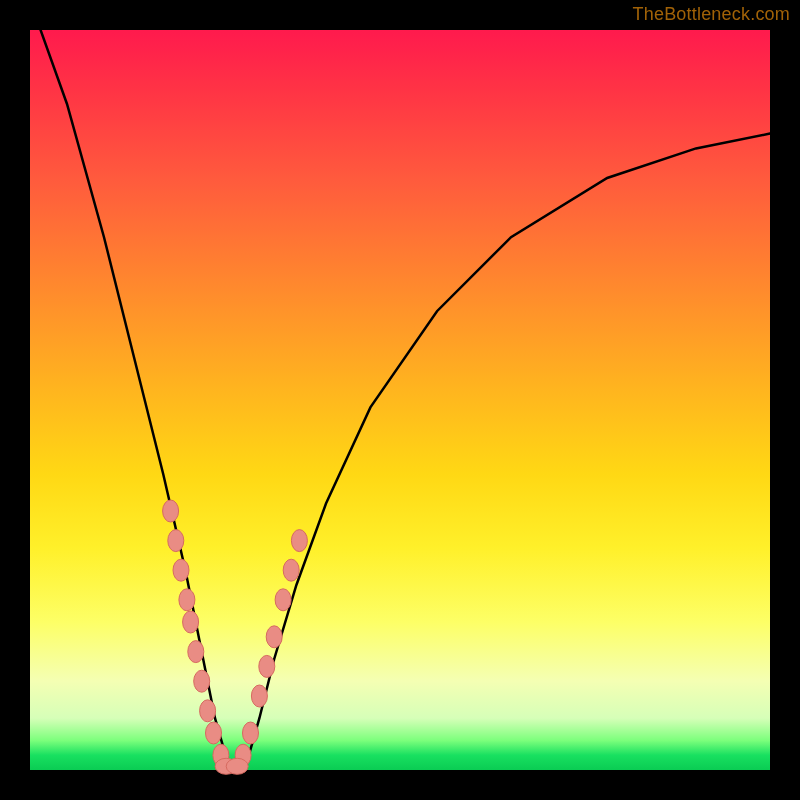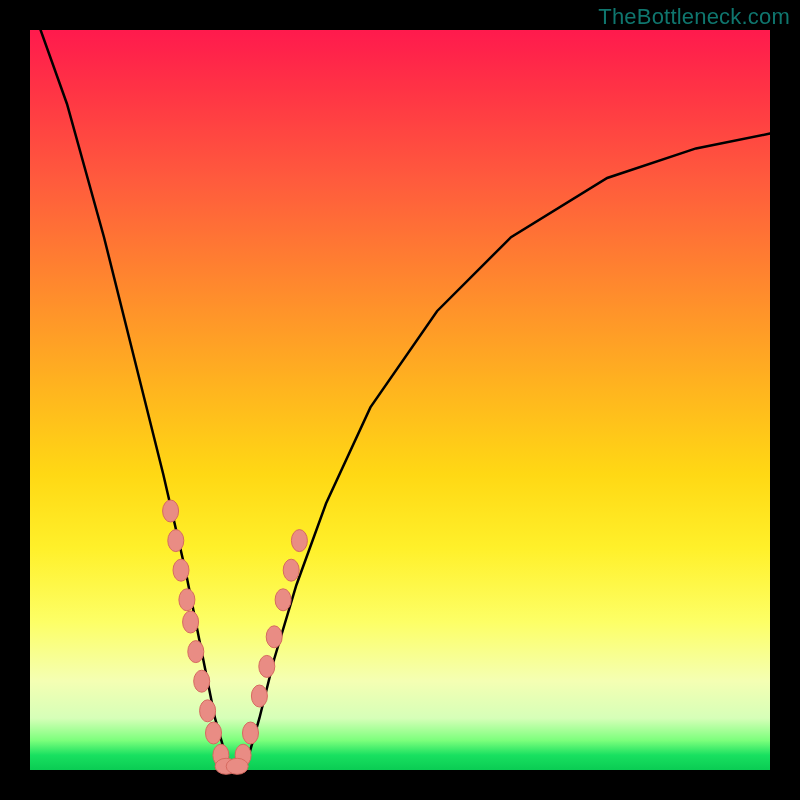--- a/index.html
+++ b/index.html
@@ -39,22 +39,22 @@
       #d6ffb8 93%,
       #7cff7c 96%,
       #18e060 98%,
       #0acc53 100%
     );
   }
   .watermark {
     position: absolute;
     top: 4px;
     right: 10px;
-    color: #0f766e;
-    font-size: 22px;
+    color: #a16207;
+    font-size: 18px;
     font-weight: 500;
     letter-spacing: 0.2px;
     user-select: none;
   }
   svg.curve {
     position: absolute;
     left: 0;
     top: 0;
     width: 740px;
     height: 740px;

